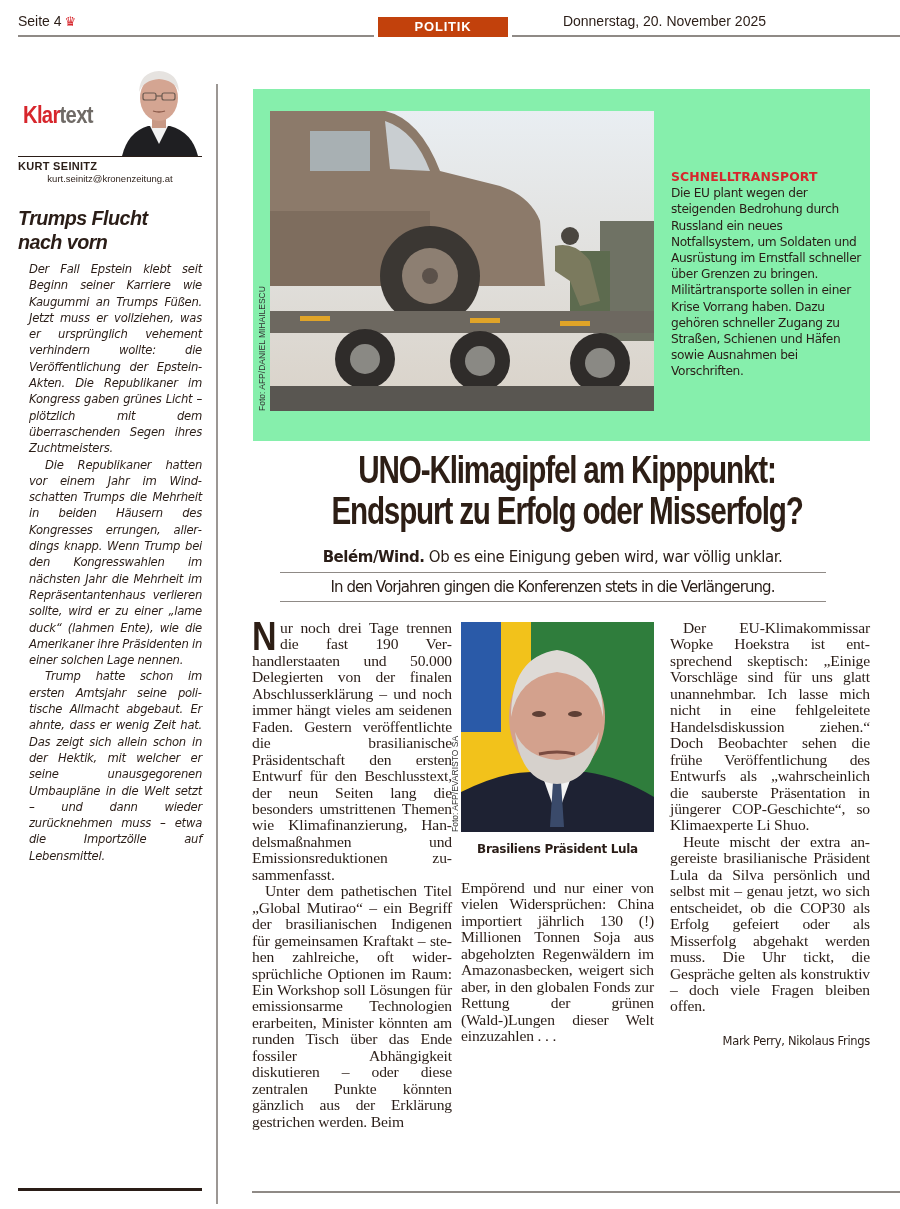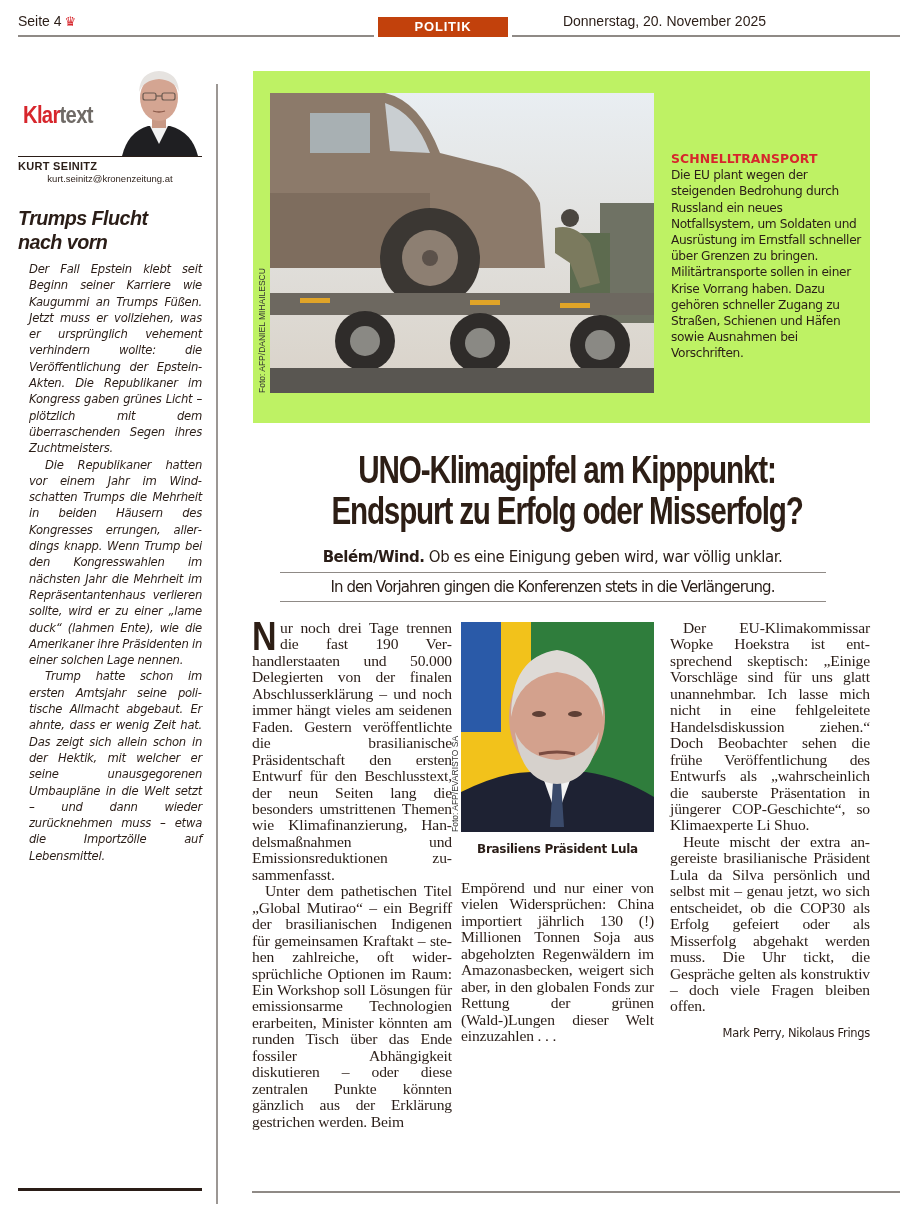--- a/index.html
+++ b/index.html
@@ -27,21 +27,21 @@
   .kl-name { font-size: 11px; font-weight: bold; margin-top: 4px; letter-spacing: 0.3px; }
   .kl-mail { text-align: center; font-size: 9.5px; margin-top: 1px; color: #2a1d17; }
   .kl-title { font-family: "Liberation Sans", sans-serif; font-style: italic; font-weight: bold; font-size: 21px; line-height: 24px; margin-top: 22px; letter-spacing: -0.6px; transform: scaleX(0.94); transform-origin: left; width: 200px; }
   .kl-body { margin-top: 7px; font-family: "DejaVu Sans", sans-serif; font-style: italic; font-size: 11.6px; line-height: 16.3px; text-align: justify; hyphens: manual; letter-spacing: -0.25px; }
   .kl-body p { text-indent: 0; margin-left: 11px; }
   .kl-body p + p { text-indent: 16px; }
   .kl-end-rule { position: absolute; left: 18px; top: 1188px; width: 184px; height: 3px; background: #2a1d17; }
   .col-divider { position: absolute; left: 216px; top: 84px; width: 2px; height: 1120px; background: #9c9794; }
 
   
-  .feature { position: absolute; left: 253px; top: 71px; width: 617px; height: 352px; background: #bef264; }
+  .feature { position: absolute; left: 253px; top: 89px; width: 617px; height: 352px; background: #86efac; }
   .feature-photo { position: absolute; left: 17px; top: 22px; width: 384px; height: 300px; overflow: hidden; background: #9b8d80; }
   .photo-credit-v { position: absolute; font-size: 8.5px; color: #333; white-space: nowrap; transform: rotate(-90deg); transform-origin: left top; font-family: "Liberation Sans", sans-serif; }
   .feature-text { position: absolute; left: 418px; top: 80px; width: 195px; font-family: "DejaVu Sans", sans-serif; font-size: 12.2px; line-height: 16.2px; color: #2a1d17; letter-spacing: -0.35px; }
   .feature-kicker { color: #d7262c; font-weight: bold; font-size: 12.4px; letter-spacing: 0.1px; }
 
   
   .headline { position: absolute; left: 262px; top: 450px; width: 610px; text-align: center; font-family: "Liberation Sans", sans-serif; font-weight: bold; font-size: 38px; line-height: 41px; letter-spacing: -1.5px; color: #2d1e15; transform: scaleX(0.78); transform-origin: center top; white-space: nowrap; }
   .headline div { margin-left: -90px; margin-right: -90px; }
   .sub1 { position: absolute; left: 278px; top: 546px; width: 549px; text-align: center; font-family: "DejaVu Sans", sans-serif; font-size: 15px; line-height: 22px; letter-spacing: -0.45px; }
   .sub1 b { font-weight: bold; }
@@ -49,21 +49,21 @@
   .sub2 { position: absolute; left: 278px; top: 576px; width: 549px; text-align: center; font-family: "DejaVu Sans", sans-serif; font-size: 15px; line-height: 22px; letter-spacing: -0.9px; }
   .sub-rule2 { position: absolute; left: 280px; top: 601px; width: 546px; height: 1px; background: #8f8a86; }
 
   
   .art-col { position: absolute; font-family: "Liberation Serif", serif; font-size: 15.6px; line-height: 16.45px; text-align: justify; color: #2a1d17; letter-spacing: -0.15px; }
   .art-col p + p { text-indent: 13px; }
   .col-a { left: 252px; top: 620px; width: 200px; }
   .col-b { left: 461px; top: 880px; width: 193px; }
   .col-c { left: 670px; top: 620px; width: 200px; }
   .dropcap { float: left; font-family: "Liberation Sans", sans-serif; font-weight: bold; font-size: 40px; line-height: 31px; margin: 1px 6px 0 0; color: #2d1e15; transform: scaleX(0.85); transform-origin: left; width: 22px; }
-  .byline { text-align: right; font-family: "DejaVu Sans", sans-serif; font-size: 11.5px; margin-top: 10px; letter-spacing: -0.3px; }
+  .byline { text-align: right; font-family: "DejaVu Sans", sans-serif; font-size: 11.5px; margin-top: 18px; letter-spacing: -0.3px; }
 
   .lula-photo { position: absolute; left: 461px; top: 622px; width: 193px; height: 210px; overflow: hidden; }
   .lula-caption { position: absolute; left: 461px; top: 842px; width: 193px; text-align: center; font-family: "DejaVu Sans", sans-serif; font-weight: bold; font-size: 12px; letter-spacing: -0.3px; }
 
   .bottom-rule { position: absolute; left: 252px; top: 1191px; width: 648px; height: 2px; background: #8f8a86; }
 </style>
 </head>
 <body>
 
 <div class="page-header">

